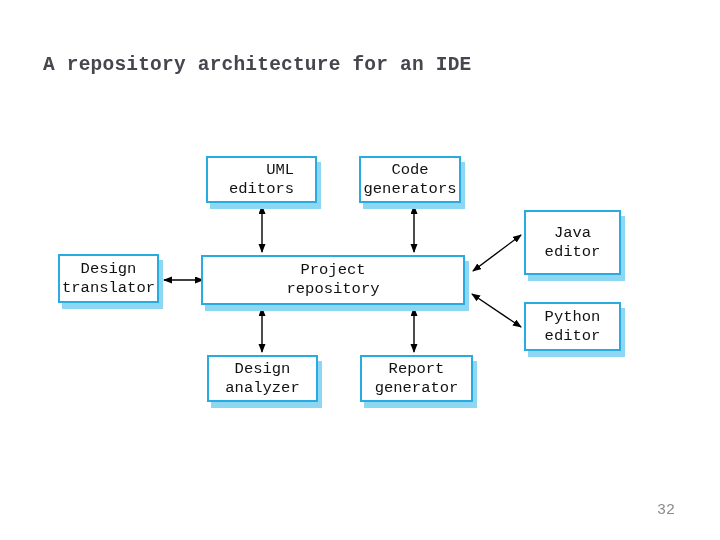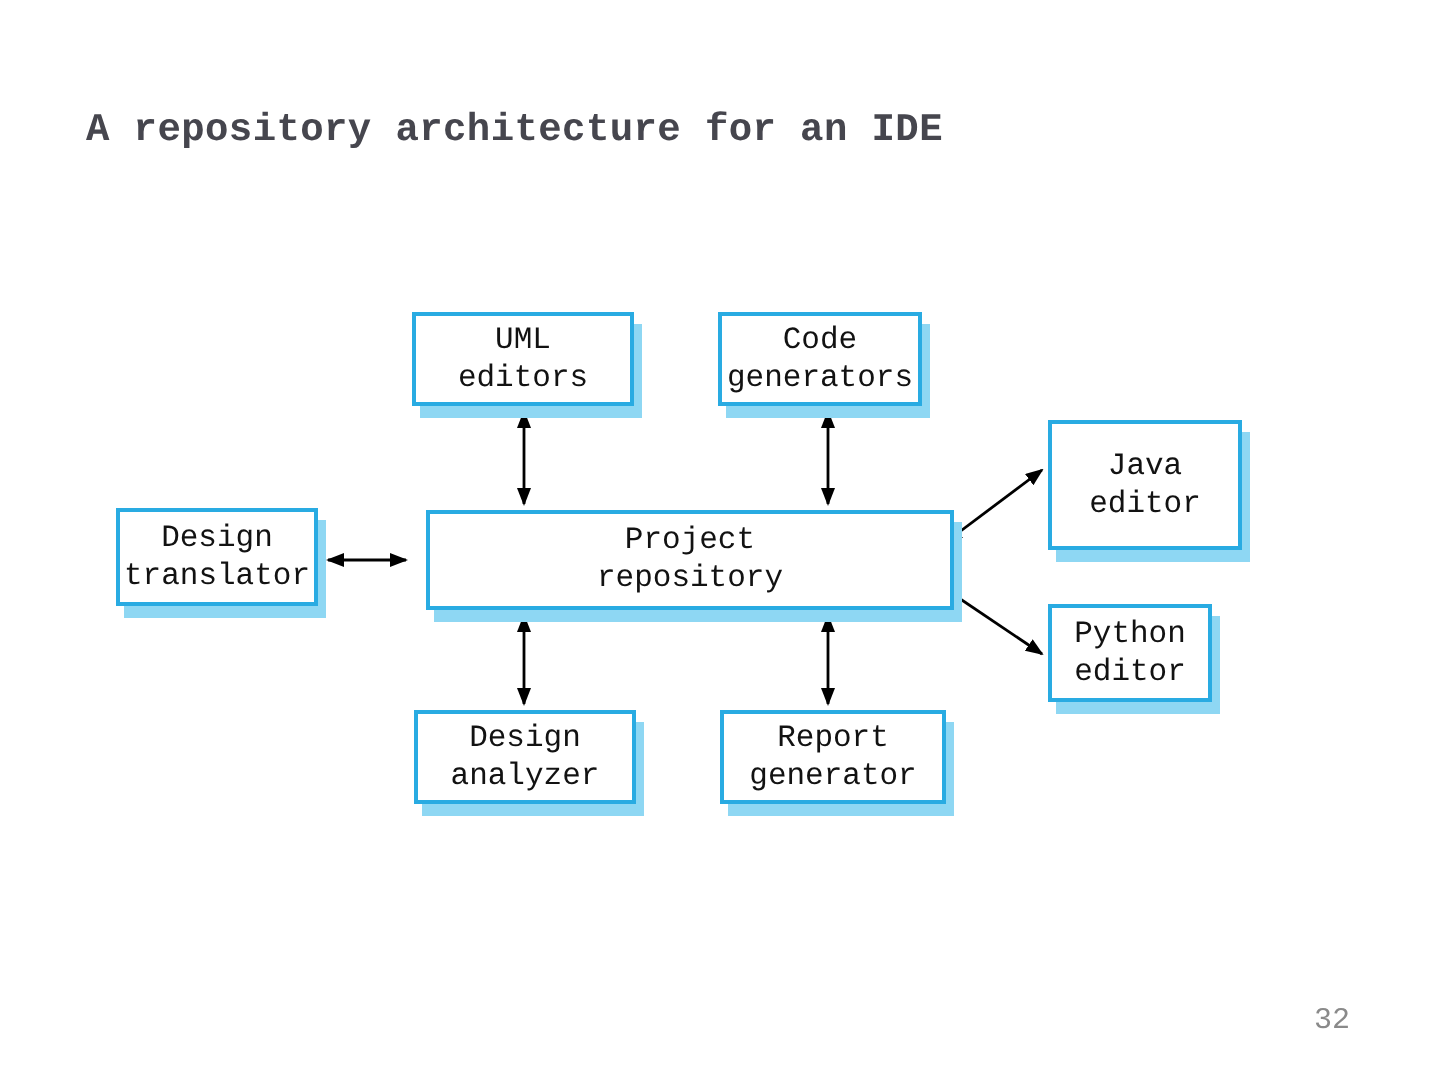--- a/index.html
+++ b/index.html
@@ -51,26 +51,26 @@
     align-items: center;
     justify-content: center;
     text-align: center;
   }
   .node .label {
     white-space: pre-line;
     font-size: 15.5px;
     line-height: 1.22;
     color: var(--diagram-text, #121212);
   }
-  .node-uml-editors       { left: 206px; top: 156px; width: 111px; height: 47px; }
+  .node-uml-editors       { left: 206px; top: 156px; width: 111px; height: 47px; text-align: right; }
   .node-code-generators   { left: 359px; top: 156px; width: 102px; height: 47px; }
   .node-java-editor       { left: 524px; top: 210px; width: 97px;  height: 65px; }
   .node-design-translator { left: 58px;  top: 254px; width: 101px; height: 49px; }
-  .node-project-repository{ left: 213px; top: 255px; width: 264px; height: 50px; }
-  .node-python-editor     { left: 524px; top: 302px; width: 82px;  height: 49px; }
+  .node-project-repository{ left: 201px; top: 255px; width: 264px; height: 50px; }
+  .node-python-editor     { left: 524px; top: 302px; width: 97px;  height: 49px; }
   .node-design-analyzer   { left: 207px; top: 355px; width: 111px; height: 47px; }
   .node-report-generator  { left: 360px; top: 355px; width: 113px; height: 47px; }
 </style>
 </head>
 <body>
 
 <div class="slide">
 
   <h1 class="slide-title">A repository architecture for an IDE</h1>
 

